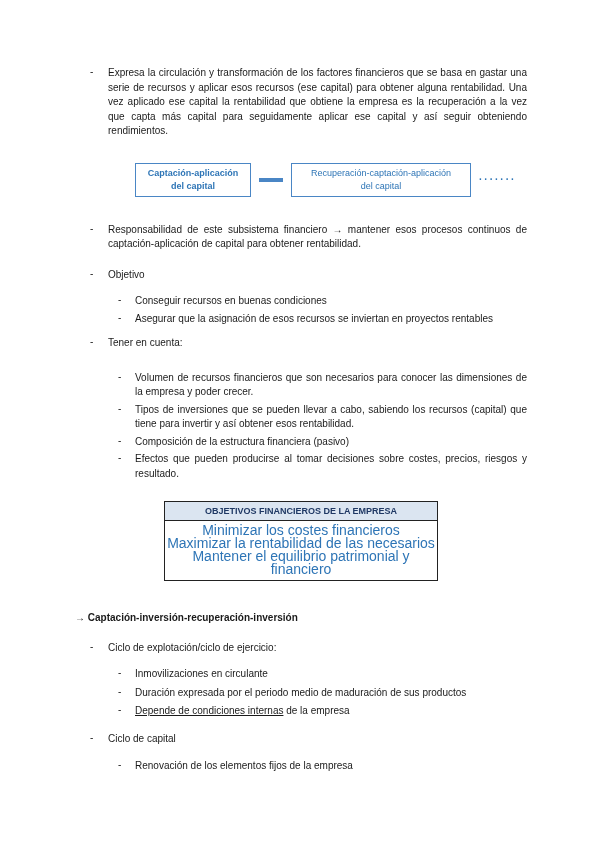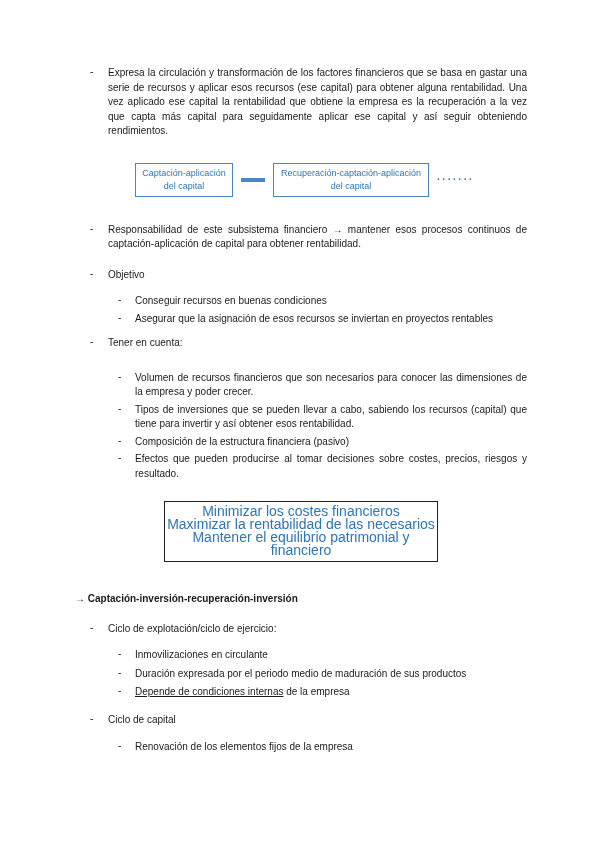--- a/index.html
+++ b/index.html
@@ -37,22 +37,22 @@
   }
   .dbox {
     border: 1px solid #4a86c5;
     color: #2e75b6;
     text-align: center;
     font-size: 9px;
     line-height: 1.45;
     padding: 3px 2px;
     box-sizing: border-box;
   }
-  .dbox-1 { width: 98px; }
-  .dbox-2 { width: 156px; }
+  .dbox-1 { width: 116px; font-weight: bold; }
+  .dbox-2 { width: 180px; }
   .connector { width: 24px; height: 4px; background: #4a86c5; }
   .dots {
     color: #2e75b6;
     font-weight: bold;
     letter-spacing: 2px;
     font-size: 10px;
   }
 
   
   .obj-table {
@@ -149,20 +149,21 @@
       <span class="dash">-</span>
       <div class="jtext">Composición de la estructura financiera (pasivo)</div>
     </div>
     <div class="row2">
       <span class="dash">-</span>
       <div class="jtext">Efectos que pueden producirse al tomar decisiones sobre costes, precios, riesgos y resultado.</div>
     </div>
   </div>
 
   <div class="obj-table">
+    <div class="obj-table-header">OBJETIVOS FINANCIEROS DE LA EMPRESA</div>
     <div class="obj-table-body">
       <div class="obj-row">Minimizar los costes financieros</div>
       <div class="obj-row">Maximizar la rentabilidad de las necesarios</div>
       <div class="obj-row">Mantener el equilibrio patrimonial y financiero</div>
     </div>
   </div>
 
   <div class="heading">
     <span>→</span>
     <span class="htext">Captación-inversión-recuperación-inversión</span>

